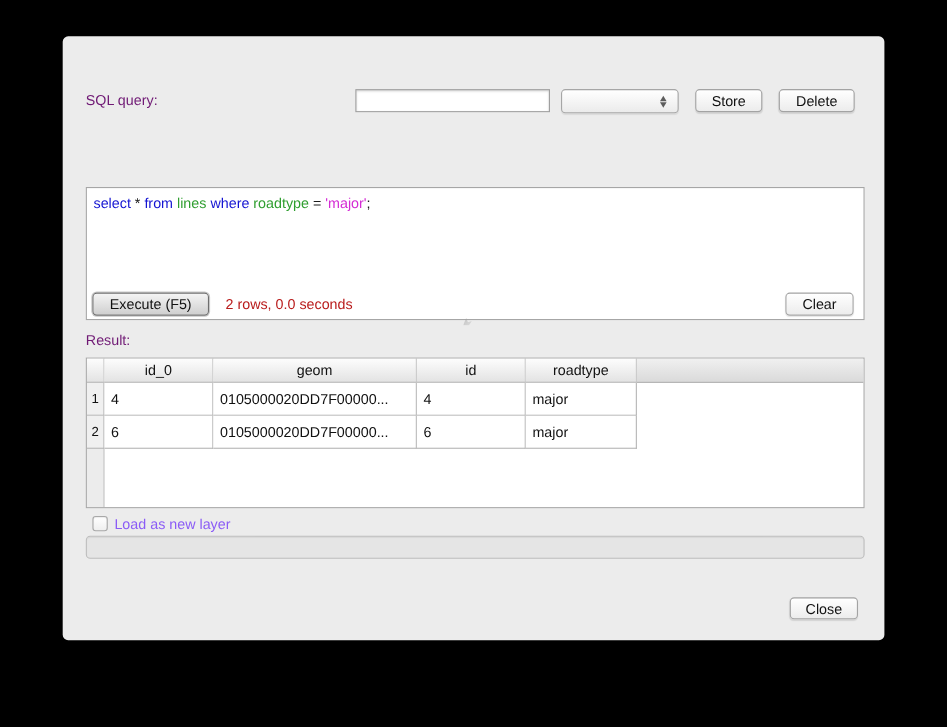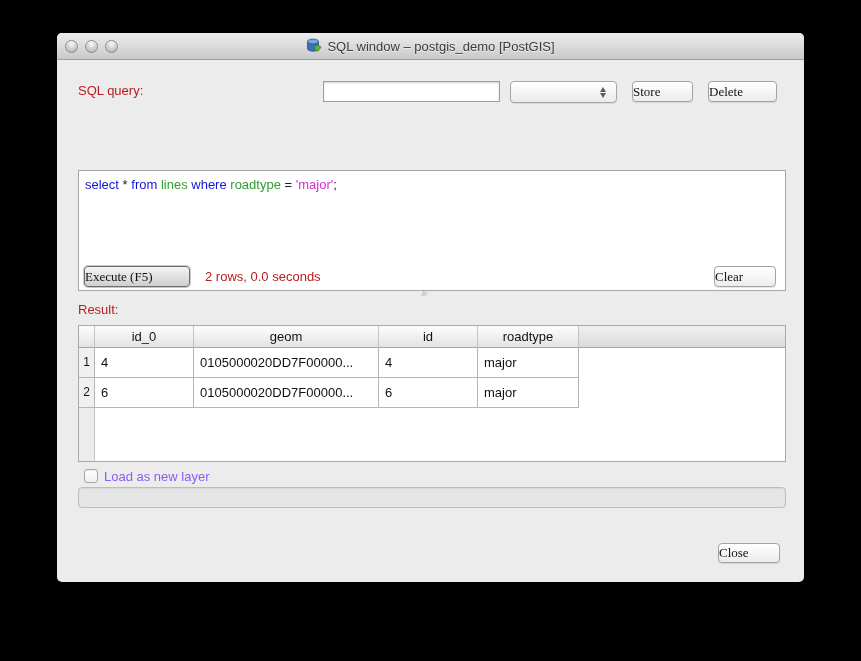--- a/index.html
+++ b/index.html
@@ -26,21 +26,21 @@
   .light {
     width:13px; height:13px; border-radius:50%;
     background:radial-gradient(circle at 50% 32%, #fafafa 0%, #d2d2d2 45%, #aeaeae 100%);
     border:1px solid #8b8b8b; display:inline-block;
     box-shadow:inset 0 1px 1px rgba(255,255,255,.8);
   }
   .title-wrap { display:flex; align-items:center; gap:5px; }
   .title { font-size:13px; color:#3c3c3c; text-shadow:0 1px 0 rgba(255,255,255,.6); }
   .db-icon { width:16px; height:16px; display:inline-block; }
 
-  .label13 { position:absolute; font-size:13px; color:#b91c1c; }
+  .label13 { position:absolute; font-size:13px; color:#701a75; }
 
   .text-input {
     position:absolute; background:#fff; border:1px solid #9f9f9f;
     box-shadow:inset 0 1px 2px rgba(0,0,0,.18);
     font-size:13px; padding:0 4px; font-family:inherit;
   }
   .combo {
     position:absolute; left:453px; top:48px; width:107px; height:22px;
     border:1px solid #a6a6a6; border-radius:4px;
     background:linear-gradient(#ffffff,#ebebeb);
@@ -56,22 +56,22 @@
   .combo-arrows .down {
     position:absolute; bottom:1px; left:0;
     border-left:3.5px solid transparent; border-right:3.5px solid transparent;
     border-top:5px solid #5c5c5c;
   }
   .mac-btn {
     position:absolute; height:21px;
     border:1px solid #a3a3a3; border-radius:4px;
     background:linear-gradient(#ffffff,#ececec);
     box-shadow:0 1px 1px rgba(0,0,0,.10);
-    font-size:13px; color:#111; font-family:Liberation Serif, serif;
-    text-align:left; cursor:default;
+    font-size:13px; color:#111; font-family:Liberation Sans, sans-serif;
+    text-align:center; cursor:default;
   }
   .btn-store  { left:575px; top:48px; width:61px; }
   .btn-delete { left:651px; top:48px; width:69px; }
   .btn-clear  { left:657px; top:233px; width:62px; }
   .btn-close  { left:661px; top:510px; width:62px; height:20px; }
   .btn-execute {
     left:27px; top:233px; width:106px;
     background:linear-gradient(#f4f4f4,#cfcfcf);
     border:1px solid #6e6e6e;
     box-shadow:0 0 0 1px rgba(130,130,130,.45);
@@ -132,37 +132,20 @@
     background:#e5e5e5; border:1px solid #bdbdbd; border-radius:4px;
     box-shadow:inset 0 1px 1px rgba(0,0,0,.06);
     font-size:13px; font-family:inherit; color:#777; padding:0 6px;
   }
 </style>
 </head>
 <body>
 
 <div class="window">
 
-  <div class="titlebar">
-    <div class="lights">
-      <span class="light"></span>
-      <span class="light"></span>
-      <span class="light"></span>
-    </div>
-    <div class="title-wrap">
-      <span class="db-icon">
-        <svg width="16" height="16" viewBox="0 0 16 16">
-          <path d="M1.5 3.5 v7.2 c0 1.4 2.5 2.5 5.5 2.5 s5.5-1.1 5.5-2.5 v-7.2" fill="#3f6fb8" stroke="#2a4f8f" stroke-width="0.8"></path>
-          <ellipse cx="7" cy="3.5" rx="5.5" ry="2.4" fill="#7aa7dd" stroke="#2a4f8f" stroke-width="0.8"></ellipse>
-          <path d="M8 9 C10 6.8 13 6.8 15.2 9.2 L11.8 13.6 C9.8 12.4 8.8 11 8 9 Z" fill="#59b529" stroke="#2f7a12" stroke-width="0.6"></path>
-        </svg>
-      </span>
-      <span class="title">SQL window – postgis_demo [PostGIS]</span>
-    </div>
-  </div>
 
   <span class="label13" style="left:21px; top:50px;">SQL query:</span>
 
   <input class="text-input" style="left: 266px; top: 48px; width: 177px; height: 21px;" value="">
 
   <div class="combo">
     <span></span>
     <span class="combo-arrows">
       <span class="up"></span>
         <span class="down"></span>

